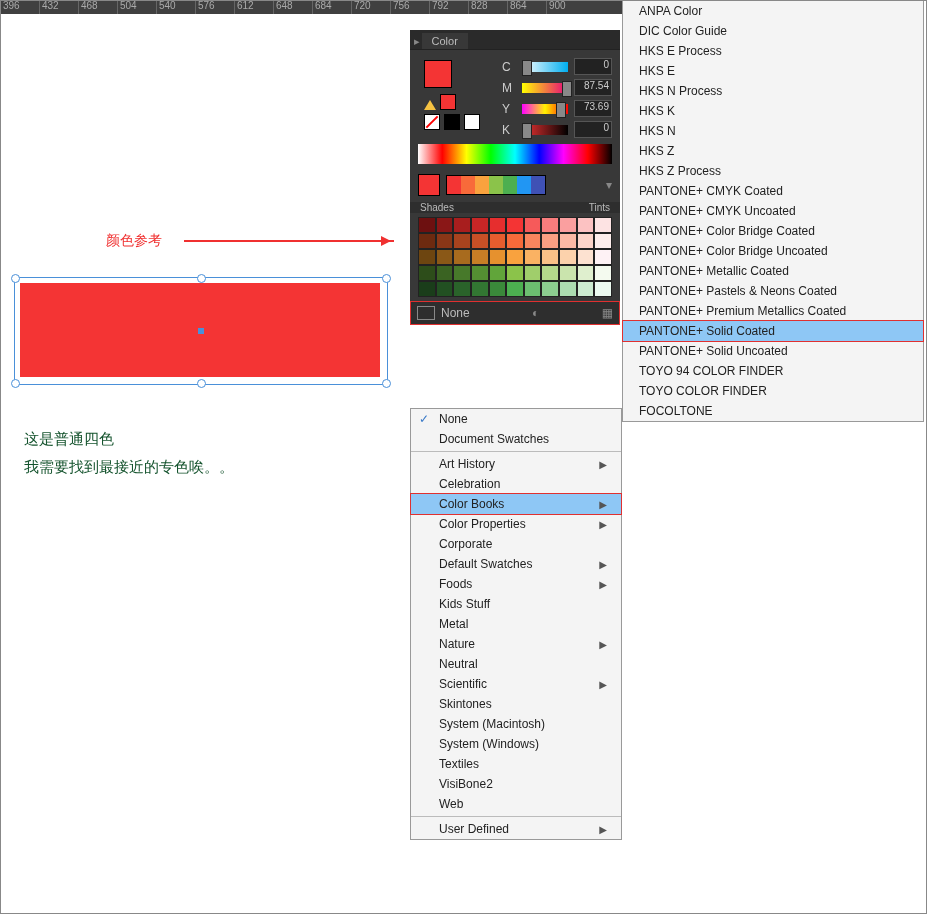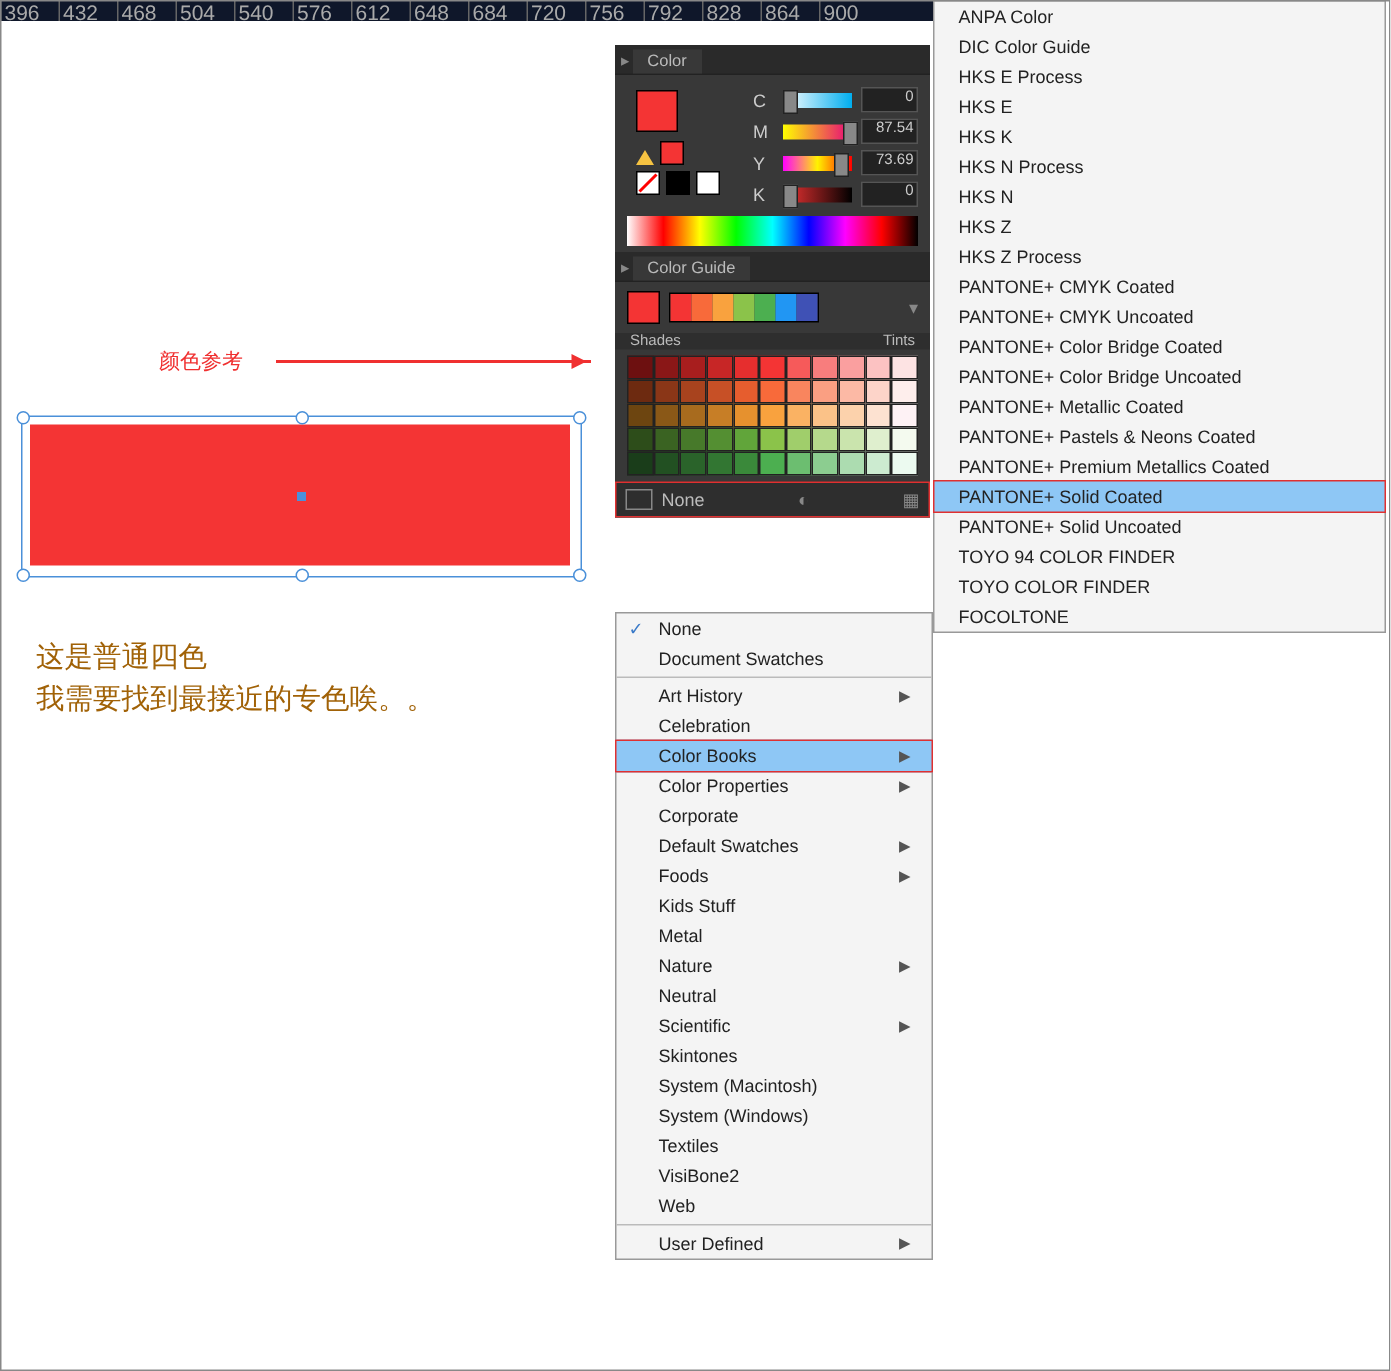--- a/index.html
+++ b/index.html
@@ -1,27 +1,27 @@
 <!DOCTYPE html>
 <html><head>
 <meta charset="utf-8">
 <style>
 html,body{margin:0;padding:0;font-family:"Microsoft YaHei",Arial,sans-serif;font-size:12px;background:#fff;width:927px;height:914px;overflow:hidden;position:relative}
-.ruler{position:absolute;top:0;left:0;width:882px;height:14px;background:#0f172a;color:#aaa;font-size:14px;font-family:Arial;white-space:nowrap;overflow:hidden}
+.ruler{position:absolute;top:0;left:0;width:882px;height:14px;background:#404040;color:#aaa;font-size:10px;font-family:Arial;white-space:nowrap;overflow:hidden}
 .ruler-tick{display:inline-block;width:36px;border-left:1px solid #666;height:14px;padding-left:2px}
 .watermark{position:absolute;top:2px;right:8px;font-size:11px;color:#888}
 .watermark b{color:#555;font-weight:bold;margin-right:6px}
 .canvas-label{position:absolute;left:106px;top:232px;color:#f03030;font-size:14px}
 .arrow{position:absolute;left:184px;top:240px;width:210px;height:2px;background:#f03030}
 .arrow:after{content:"";position:absolute;right:-2px;top:-4px;border:5px solid transparent;border-left:10px solid #f03030}
 .red-rect{position:absolute;left:20px;top:283px;width:360px;height:94px;background:#f43434}
 .sel-box{position:absolute;left:14px;top:277px;width:372px;height:106px;border:1px solid #4a90d9}
 .handle{position:absolute;width:7px;height:7px;background:#fff;border:1px solid #4a90d9;border-radius:50%}
 .center-dot{position:absolute;width:6px;height:6px;background:#4a90d9}
-.note{position:absolute;left:24px;top:425px;font-size:19px;line-height:28px;color:#a16207}
+.note{position:absolute;left:24px;top:425px;font-size:15px;line-height:28px;color:#14532d}
 .panel{position:absolute;top:30px;left:410px;width:210px;background:#383838;color:#bbb}
 .panel-tab{background:#2a2a2a;padding:3px 0 0 2px;border-bottom:1px solid #222;font-size:11px}
 .panel-tab span{display:inline-block;background:#383838;padding:2px 10px}
 .panel-tab:before{content:"▸";color:#888;margin:0 2px}
 .cmyk-row{display:flex;align-items:center;padding:2px 8px}
 .cmyk-row .lbl{width:14px;color:#ccc}
 .cmyk-row .track{flex:1;height:10px;margin:0 6px;position:relative}
 .cmyk-row .thumb{position:absolute;top:-2px;width:8px;height:14px;background:#888;border:1px solid #222}
 .cmyk-row .val{width:34px;height:15px;background:#222;border:1px solid #555;color:#ccc;font-size:10px;text-align:right;padding-right:2px}
 .fill-icons{display:flex;padding:4px 8px;align-items:flex-start}
@@ -123,21 +123,20 @@
           <span class="lbl">K</span>
           <div class="track" style="background:linear-gradient(to right,#f43434,#000)">
             <div class="thumb" style="left:0%"></div>
           </div>
           <div class="val">0</div>
         </div>
       </div>
   </div>
   <div class="spectrum"></div>
 
-  <div class="panel-tab"><span>Color Guide</span></div>
   <div class="cg-top">
     <div class="cg-base"></div>
     <div class="cg-strip" id="strip">
         <div style="background:#f43434"></div>
         <div style="background:#f86a3a"></div>
         <div style="background:#f9a23e"></div>
         <div style="background:#8bc34a"></div>
         <div style="background:#4caf50"></div>
         <div style="background:#2196f3"></div>
         <div style="background:#3f51b5"></div>
@@ -297,22 +296,22 @@
     <div class="dd-item">
       <span>User Defined</span>
       <span class="arr">▶</span>
     </div>
   </div>
 <div class="submenu" id="sm">
     <div class="sm-item">ANPA Color</div>
     <div class="sm-item">DIC Color Guide</div>
     <div class="sm-item">HKS E Process</div>
     <div class="sm-item">HKS E</div>
+    <div class="sm-item">HKS N Process</div>
     <div class="sm-item">HKS K</div>
-    <div class="sm-item">HKS N Process</div>
     <div class="sm-item">HKS N</div>
     <div class="sm-item">HKS Z</div>
     <div class="sm-item">HKS Z Process</div>
     <div class="sm-item">PANTONE+ CMYK Coated</div>
     <div class="sm-item">PANTONE+ CMYK Uncoated</div>
     <div class="sm-item">PANTONE+ Color Bridge Coated</div>
     <div class="sm-item">PANTONE+ Color Bridge Uncoated</div>
     <div class="sm-item">PANTONE+ Metallic Coated</div>
     <div class="sm-item">PANTONE+ Pastels &amp; Neons Coated</div>
     <div class="sm-item">PANTONE+ Premium Metallics Coated</div>

